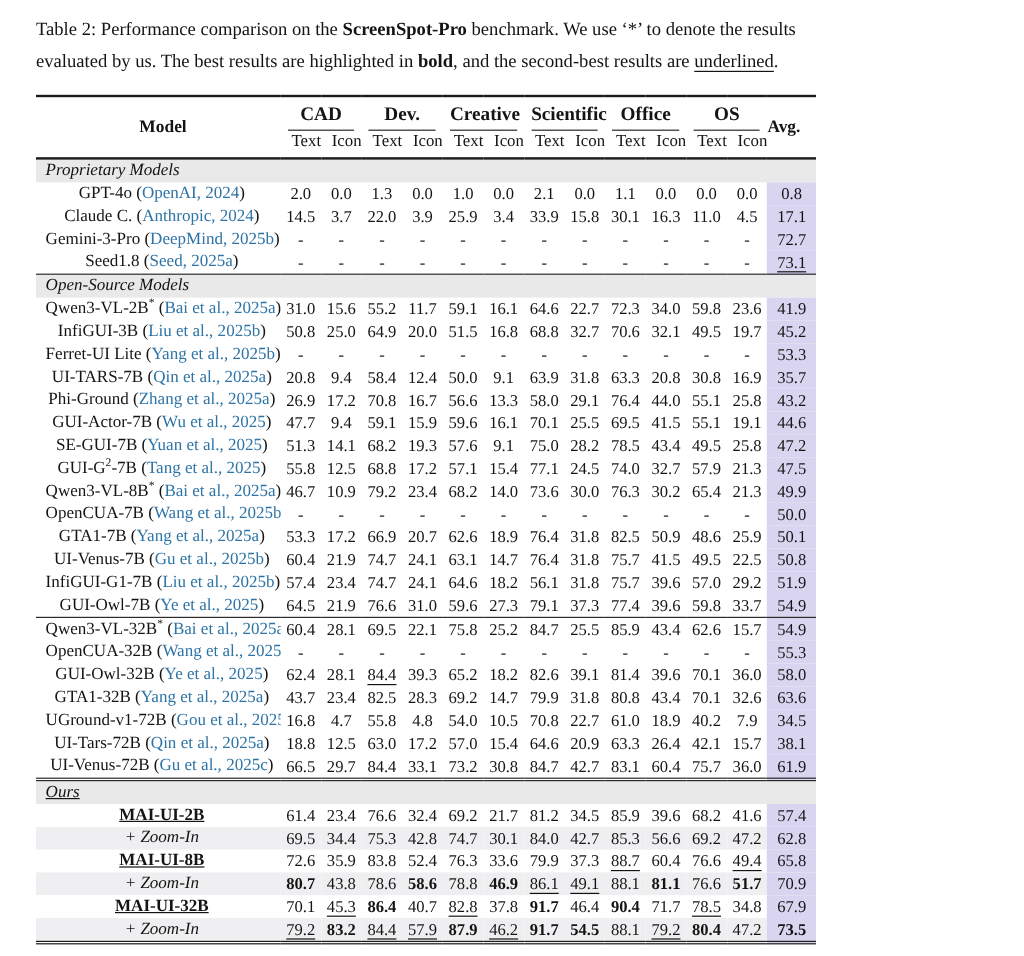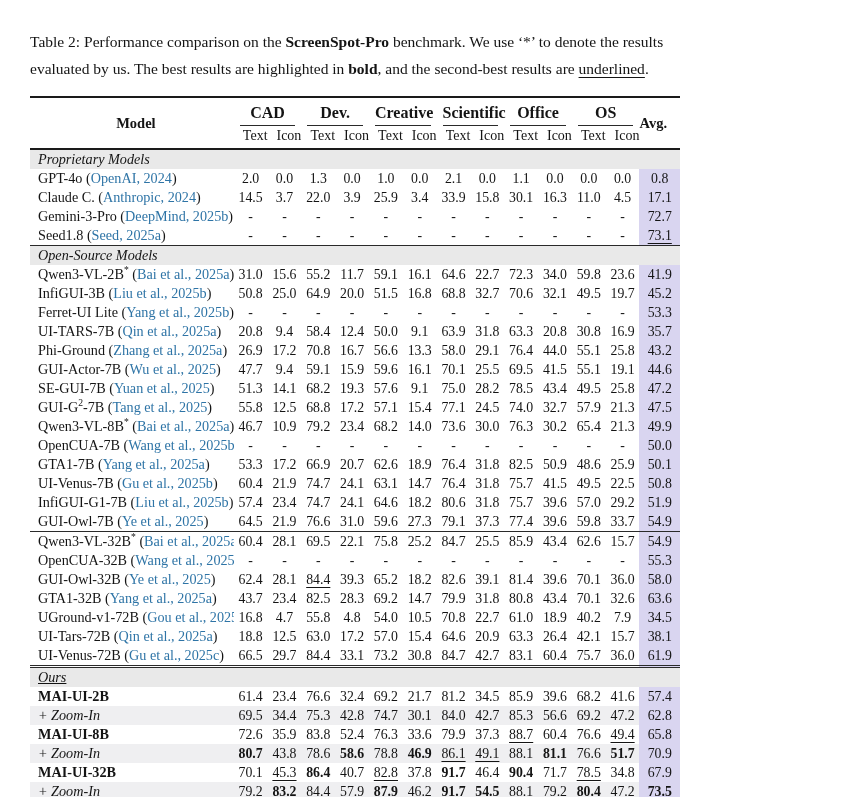--- a/index.html
+++ b/index.html
@@ -1,18 +1,18 @@
 <!DOCTYPE html>
 <html style="--text: #141414; --rule: #1a1a1a; --citation-link: #2e74a6; --avg-column-bg: #d9d5f0; --section-row-bg: #e9e9e9; --stripe-row-bg: #efeff1;"><head>
 <meta charset="utf-8">
 <style>
   html, body { margin: 0; padding: 0; background: #ffffff; }
   .page {
     width: 710px; height: 797px; box-sizing: border-box;
-    padding: 27px 30px 0 30px;
+    padding: 10px 30px 0 30px;
     background: #fff;
     font-family: "Liberation Serif", "DejaVu Serif", serif;
     color: var(--text, #141414);
     overflow: hidden;
   }
   .caption {
     margin: 2px 0 14px 0;
     font-size: 15.5px; line-height: 1.72; color: var(--text, #141414);
   }
   .caption .cap-bold { font-weight: 700; }
@@ -38,28 +38,28 @@
            border-bottom: 1.4px solid #2a2a2a; text-align: center; font-size: 16px; }
   tr.sub-row th.sub { font-weight: 400; text-align: right; font-size: 14px;
                       padding: 2px 0 4px 0;
                       border-bottom: 2px solid var(--rule, #1a1a1a); }
 
   tbody td { height: 19px; padding: 0 2px; line-height: 1.25; }
   td.section-label { font-style: italic; font-size: 14.2px; padding-left: 8px;
                      background: var(--section-row-bg, #e9e9e9); }
   tr.div-single > td { border-top: 1.6px solid #2a2a2a; }
   tr.div-double > td { border-top: 3px double #2a2a2a; text-decoration: underline; }
-  td.model-cell { text-align: left; padding-left: 8px; white-space: nowrap;
+  td.model-cell { text-align: center; padding-left: 8px; white-space: nowrap;
                   overflow: hidden; font-size: 14.2px; }
   td.num { text-align: center; font-variant-numeric: tabular-nums; }
   td.avg { background: var(--avg-column-bg, #d9d5f0); }
   tr.stripe td { background: var(--stripe-row-bg, #efeff1); }
   tr.stripe td.avg { background: var(--avg-column-bg, #d9d5f0); }
 
-  .mname.bold { font-weight: 700; }
+  .mname.bold { font-weight: 700; text-decoration: underline; }
   .mname.italic { font-style: italic; }
   .mname sup { font-size: 0.68em; line-height: 0; }
   .cite { color: var(--citation-link, #2e74a6); }
   .bv { font-weight: 700; }
   .uv { text-decoration: underline; text-underline-offset: 2.5px; text-decoration-thickness: 1px; }
 </style>
 </head>
 <body>
 
 <div class="page">
@@ -385,21 +385,21 @@
           <td class="num avg">50.8</td>
         </tr>
         <tr>
           <td class="model-cell"><span class="mname">InfiGUI-G1-7B</span> (<span class="cite">Liu et al., 2025b</span>)</td>
           <td class="num">57.4</td>
           <td class="num">23.4</td>
           <td class="num">74.7</td>
           <td class="num">24.1</td>
           <td class="num">64.6</td>
           <td class="num">18.2</td>
-          <td class="num">80.6</td>
+          <td class="num">56.1</td>
           <td class="num">31.8</td>
           <td class="num">75.7</td>
           <td class="num">39.6</td>
           <td class="num">57.0</td>
           <td class="num">29.2</td>
           <td class="num avg">51.9</td>
         </tr>
         <tr>
           <td class="model-cell"><span class="mname">GUI-Owl-7B</span> (<span class="cite">Ye et al., 2025</span>)</td>
           <td class="num">64.5</td>

